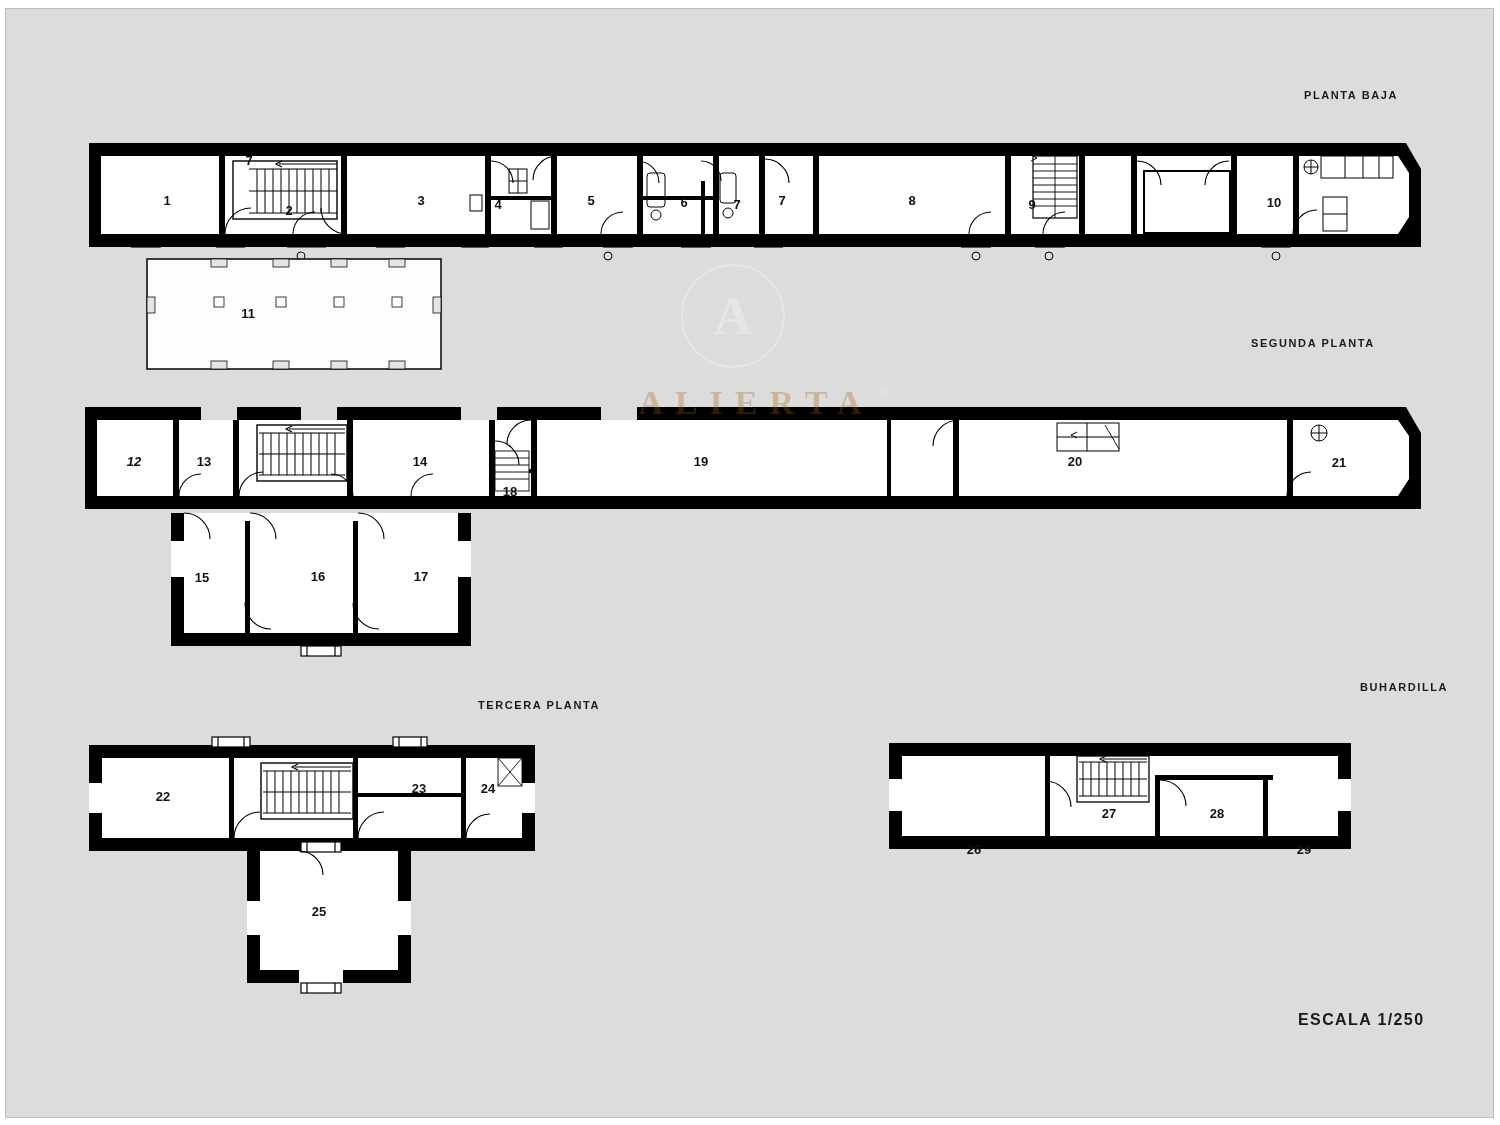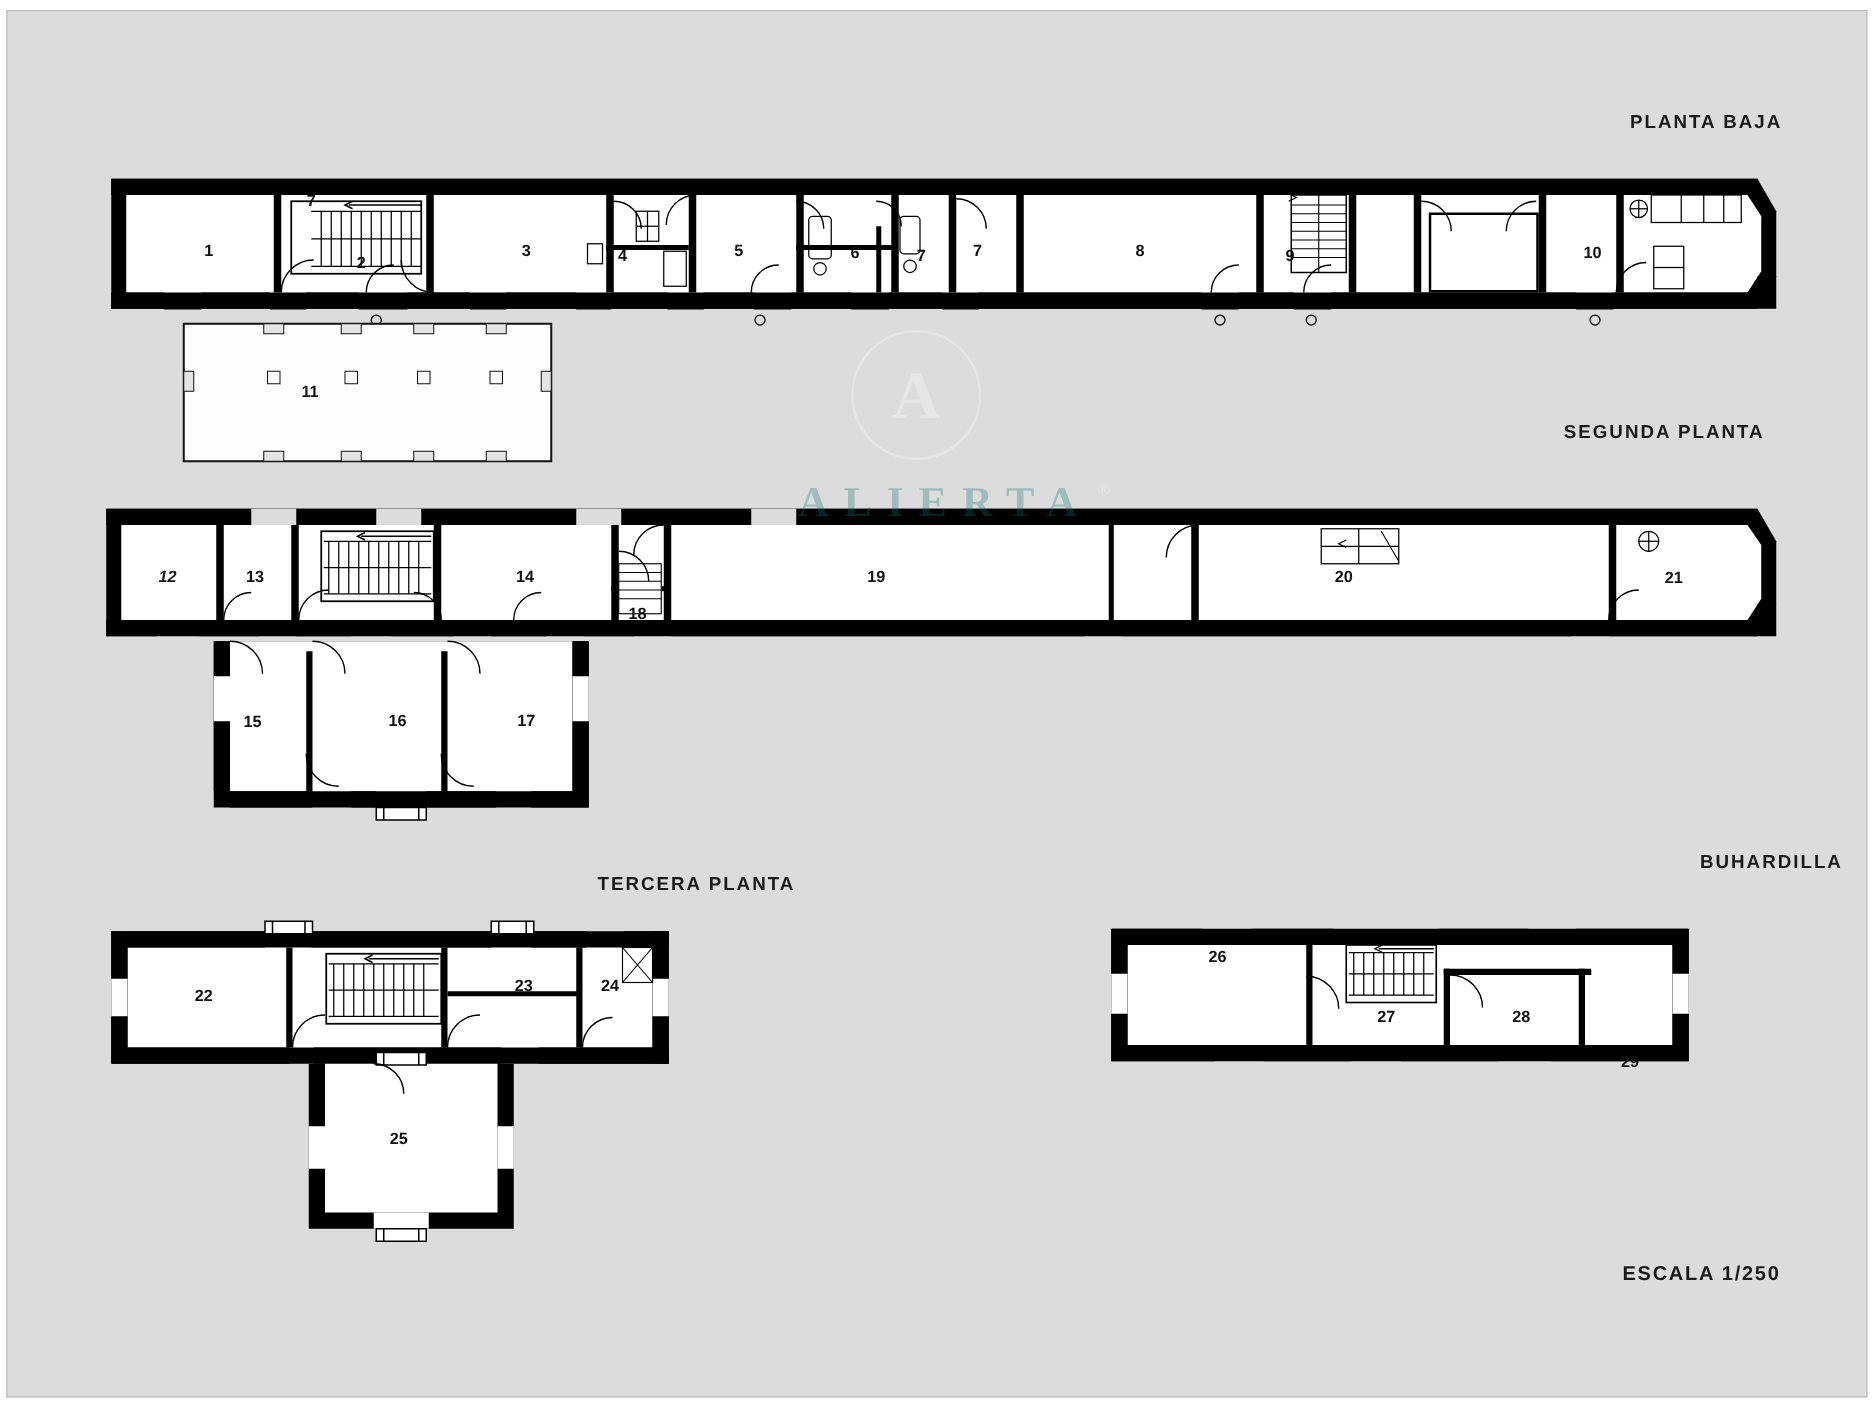--- a/index.html
+++ b/index.html
@@ -24,21 +24,21 @@
     width: 1489px;
     height: 1110px;
     background: #dcdcdc;
     border: 1px solid #bdbdbd;
     box-sizing: border-box;
   }
   .floor-title {
     position: absolute;
     font-family: "Liberation Sans", sans-serif;
     font-weight: bold;
-    font-size: 15px;
+    font-size: 11px;
     letter-spacing: 1.6px;
     color: #1a1a1a;
     white-space: nowrap;
   }
   .scale-label {
     position: absolute;
     font-family: "Liberation Sans", sans-serif;
     font-weight: bold;
     font-size: 16px;
     letter-spacing: 1.4px;
@@ -88,21 +88,21 @@
     font-family: "Liberation Serif", serif;
     font-size: 54px;
     font-weight: bold;
   }
   #watermark .wm-text {
     position: absolute;
     left: 0px;
     top: 120px;
     width: 380px;
     text-align: center;
-    color: #0f766e;
+    color: #a16207;
     font-family: "Liberation Serif", serif;
     font-size: 34px;
     letter-spacing: 12px;
     font-weight: bold;
   }
   #watermark .wm-reg {
     position: absolute;
     left: 312px;
     top: 120px;
     color: #ffffff;
@@ -599,20 +599,20 @@
         <div class="room-num" style="left: 695px; top: 452px;">19</div>
         <div class="room-num" style="left: 1069px; top: 452px;">20</div>
         <div class="room-num" style="left: 1333px; top: 453px;">21</div>
         <div class="room-num" style="left: 196px; top: 568px;">15</div>
         <div class="room-num" style="left: 312px; top: 567px;">16</div>
         <div class="room-num" style="left: 415px; top: 567px;">17</div>
         <div class="room-num" style="left: 157px; top: 787px;">22</div>
         <div class="room-num" style="left: 413px; top: 779px;">23</div>
         <div class="room-num" style="left: 482px; top: 779px; text-align: right;">24</div>
         <div class="room-num" style="left: 313px; top: 902px;">25</div>
-        <div class="room-num" style="left: 968px; top: 756px;">26</div>
+        <div class="room-num" style="left: 968px; top: 840px;">26</div>
         <div class="room-num" style="left: 1103px; top: 804px;">27</div>
         <div class="room-num" style="left: 1211px; top: 804px;">28</div>
         <div class="room-num" style="left: 1298px; top: 840px;">29</div>
       </div>
 
   </div>
 </div>
 
 </body></html>

